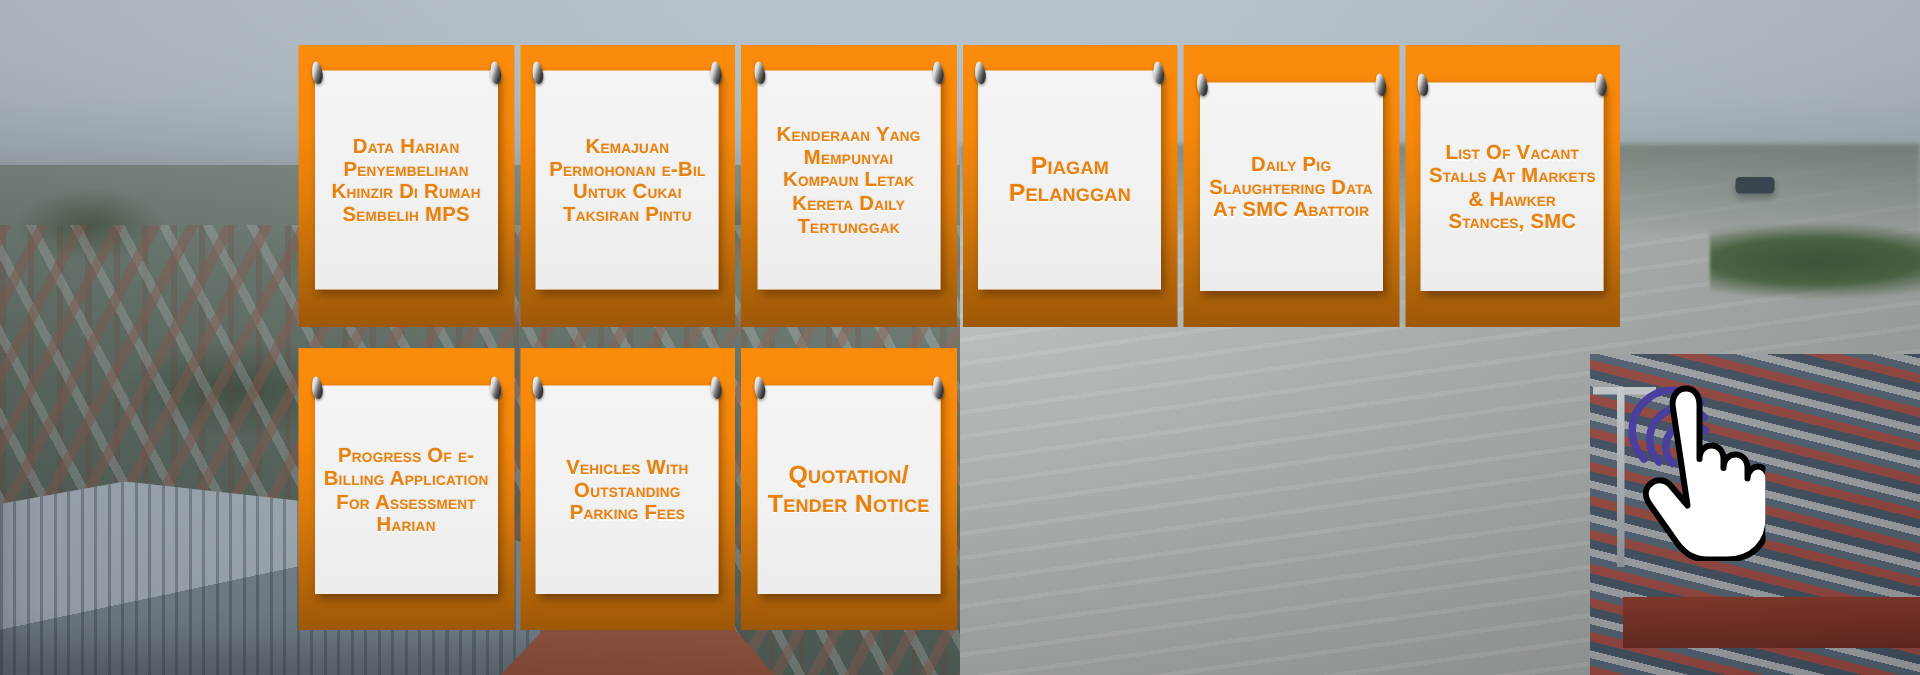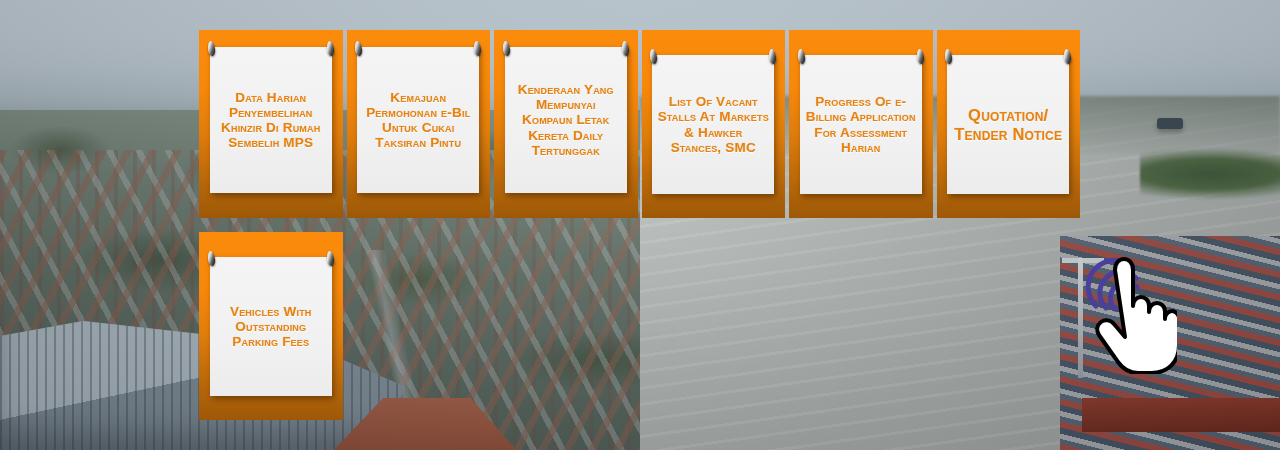--- a/index.html
+++ b/index.html
@@ -285,46 +285,60 @@
           <div class="sheet-title sm">Kemajuan Permohonan e-Bil Untuk Cukai Taksiran Pintu</div>
         </div>
       </div>
       <div class="panel">
         <div class="pin left"></div>
         <div class="pin right"></div>
         <div class="sheet">
           <div class="sheet-title sm">Kenderaan Yang Mempunyai Kompaun Letak Kereta Daily Tertunggak</div>
         </div>
       </div>
+      <div class="panel">
+        <div class="pin left"></div>
+        <div class="pin right"></div>
+        <div class="sheet">
+          <div class="sheet-title lg">Piagam Pelanggan</div>
+        </div>
+      </div>
+      <div class="panel r2">
+        <div class="pin left"></div>
+        <div class="pin right"></div>
+        <div class="sheet">
+          <div class="sheet-title sm">Daily Pig Slaughtering Data At SMC Abattoir</div>
+        </div>
+      </div>
       <div class="panel r2">
         <div class="pin left"></div>
         <div class="pin right"></div>
         <div class="sheet">
           <div class="sheet-title sm">List Of Vacant Stalls At Markets &amp; Hawker Stances, SMC</div>
         </div>
       </div>
       <div class="panel r2">
         <div class="pin left"></div>
         <div class="pin right"></div>
         <div class="sheet">
           <div class="sheet-title sm">Progress Of e-Billing Application For Assessment Harian</div>
         </div>
       </div>
       <div class="panel r2">
         <div class="pin left"></div>
         <div class="pin right"></div>
         <div class="sheet">
+          <div class="sheet-title sm">Vehicles With Outstanding Parking Fees</div>
+        </div>
+      </div>
+      <div class="panel r2">
+        <div class="pin left"></div>
+        <div class="pin right"></div>
+        <div class="sheet">
           <div class="sheet-title lg">Quotation/ Tender Notice</div>
-        </div>
-      </div>
-      <div class="panel r2">
-        <div class="pin left"></div>
-        <div class="pin right"></div>
-        <div class="sheet">
-          <div class="sheet-title sm">Vehicles With Outstanding Parking Fees</div>
         </div>
       </div>
     </div>
 
   <svg id="ripple" viewBox="0 0 70 70">
     <g fill="none" stroke="#4a3f9e" stroke-width="5" stroke-linecap="round">
       <path d="M14 52 A26 26 0 0 1 52 14"></path>
       <path d="M24 54 A18 18 0 0 1 54 24"></path>
       <path d="M33 55 A10 10 0 0 1 55 33"></path>
     </g>

